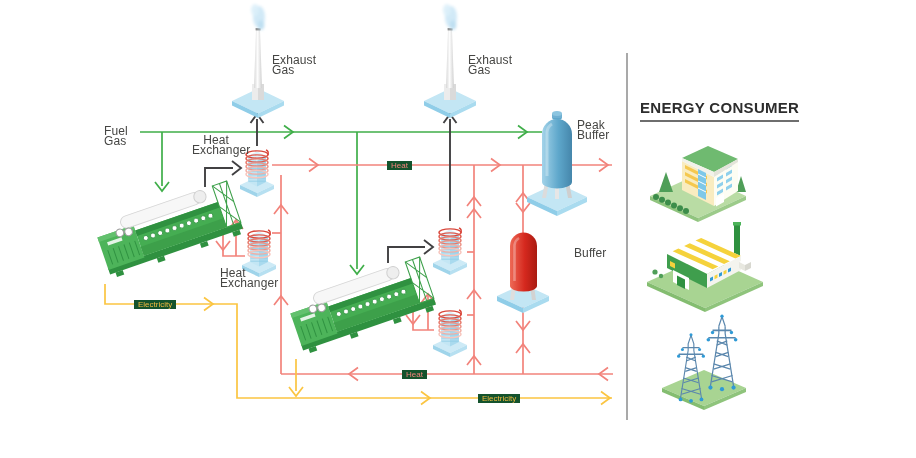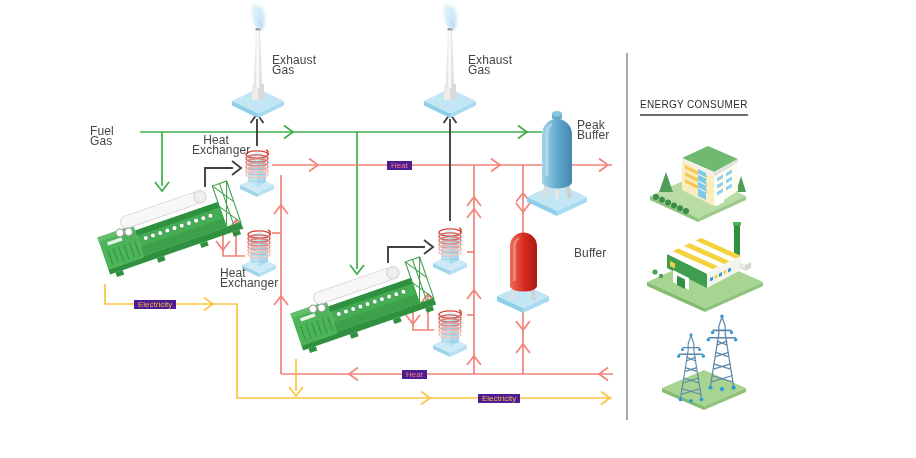--- a/index.html
+++ b/index.html
@@ -1,25 +1,25 @@
 <!DOCTYPE html>
 <html><head>
 <meta charset="utf-8">
 <style>
   html,body{margin:0;padding:0;background:#fff;}
   #stage{position:relative;width:916px;height:458px;background:#fff;overflow:hidden;
          font-family:"Liberation Sans",sans-serif;}
   svg{position:absolute;left:0;top:0;}
   .lbl{position:absolute;font-size:12px;line-height:9.5px;color:#454543;letter-spacing:.1px;}
   .lbl.center{text-align:center;}
-  .flowlbl{position:absolute;font-size:8px;line-height:9px;background:#4c1d95;padding:0 4px;
+  .flowlbl{position:absolute;font-size:8px;line-height:9px;background:#14532d;padding:0 4px;
            text-align:center;white-space:nowrap;}
   .heatlbl{color:#F2837B;}
   .eleclbl{color:#F4BC41;}
-  #consumer-title{position:absolute;left:640px;top:99px;font-size:10px;font-weight:normal;
+  #consumer-title{position:absolute;left:640px;top:99px;font-size:15px;font-weight:bold;
                   color:#2d2d2d;letter-spacing:.3px;border-bottom:2px solid #6e6e6e;
                   padding-bottom:4px;white-space:nowrap;}
   #divider{position:absolute;left:626px;top:53px;width:2px;height:367px;background:#a9a9a9;}
 </style>
 </head>
 <body>
 
 <div id="stage">
 
 <svg width="916" height="458" viewBox="0 0 916 458">
@@ -337,21 +337,21 @@
     <polygon points="88,82 46,100 46,104 88,86" fill="#8fc47c"></polygon>
     <g transform="translate(33,92) scale(0.95)">
           <use href="#pylon"></use>
         </g>
     <g transform="translate(64,80) scale(1.05)">
           <use href="#pylon"></use>
         </g>
   </g>
 </svg>
 
-<div class="lbl" style="left:90px;top:127px;width:40px;">Fuel Gas</div>
+<div class="lbl" style="left:104px;top:127px;width:40px;">Fuel Gas</div>
 <div class="lbl" style="left:272px;top:56px;width:36px;">Exhaust Gas</div>
 <div class="lbl" style="left:468px;top:56px;width:36px;">Exhaust Gas</div>
 <div class="lbl center" style="left:192px;top:136px;width:48px;">Heat Exchanger</div>
 <div class="lbl" style="left:220px;top:269px;width:44px;">Heat Exchanger</div>
 <div class="lbl" style="left:577px;top:121px;width:30px;">Peak Buffer</div>
 <div class="lbl" style="left:542px;top:249px;width:40px;padding-left:32px;">Buffer</div>
 
 <div class="flowlbl heatlbl" style="left:387px;top:160.5px;">Heat</div>
 <div class="flowlbl heatlbl" style="left:402px;top:369.5px;">Heat</div>
 <div class="flowlbl eleclbl" style="left:134px;top:299.5px;">Electricity</div>

